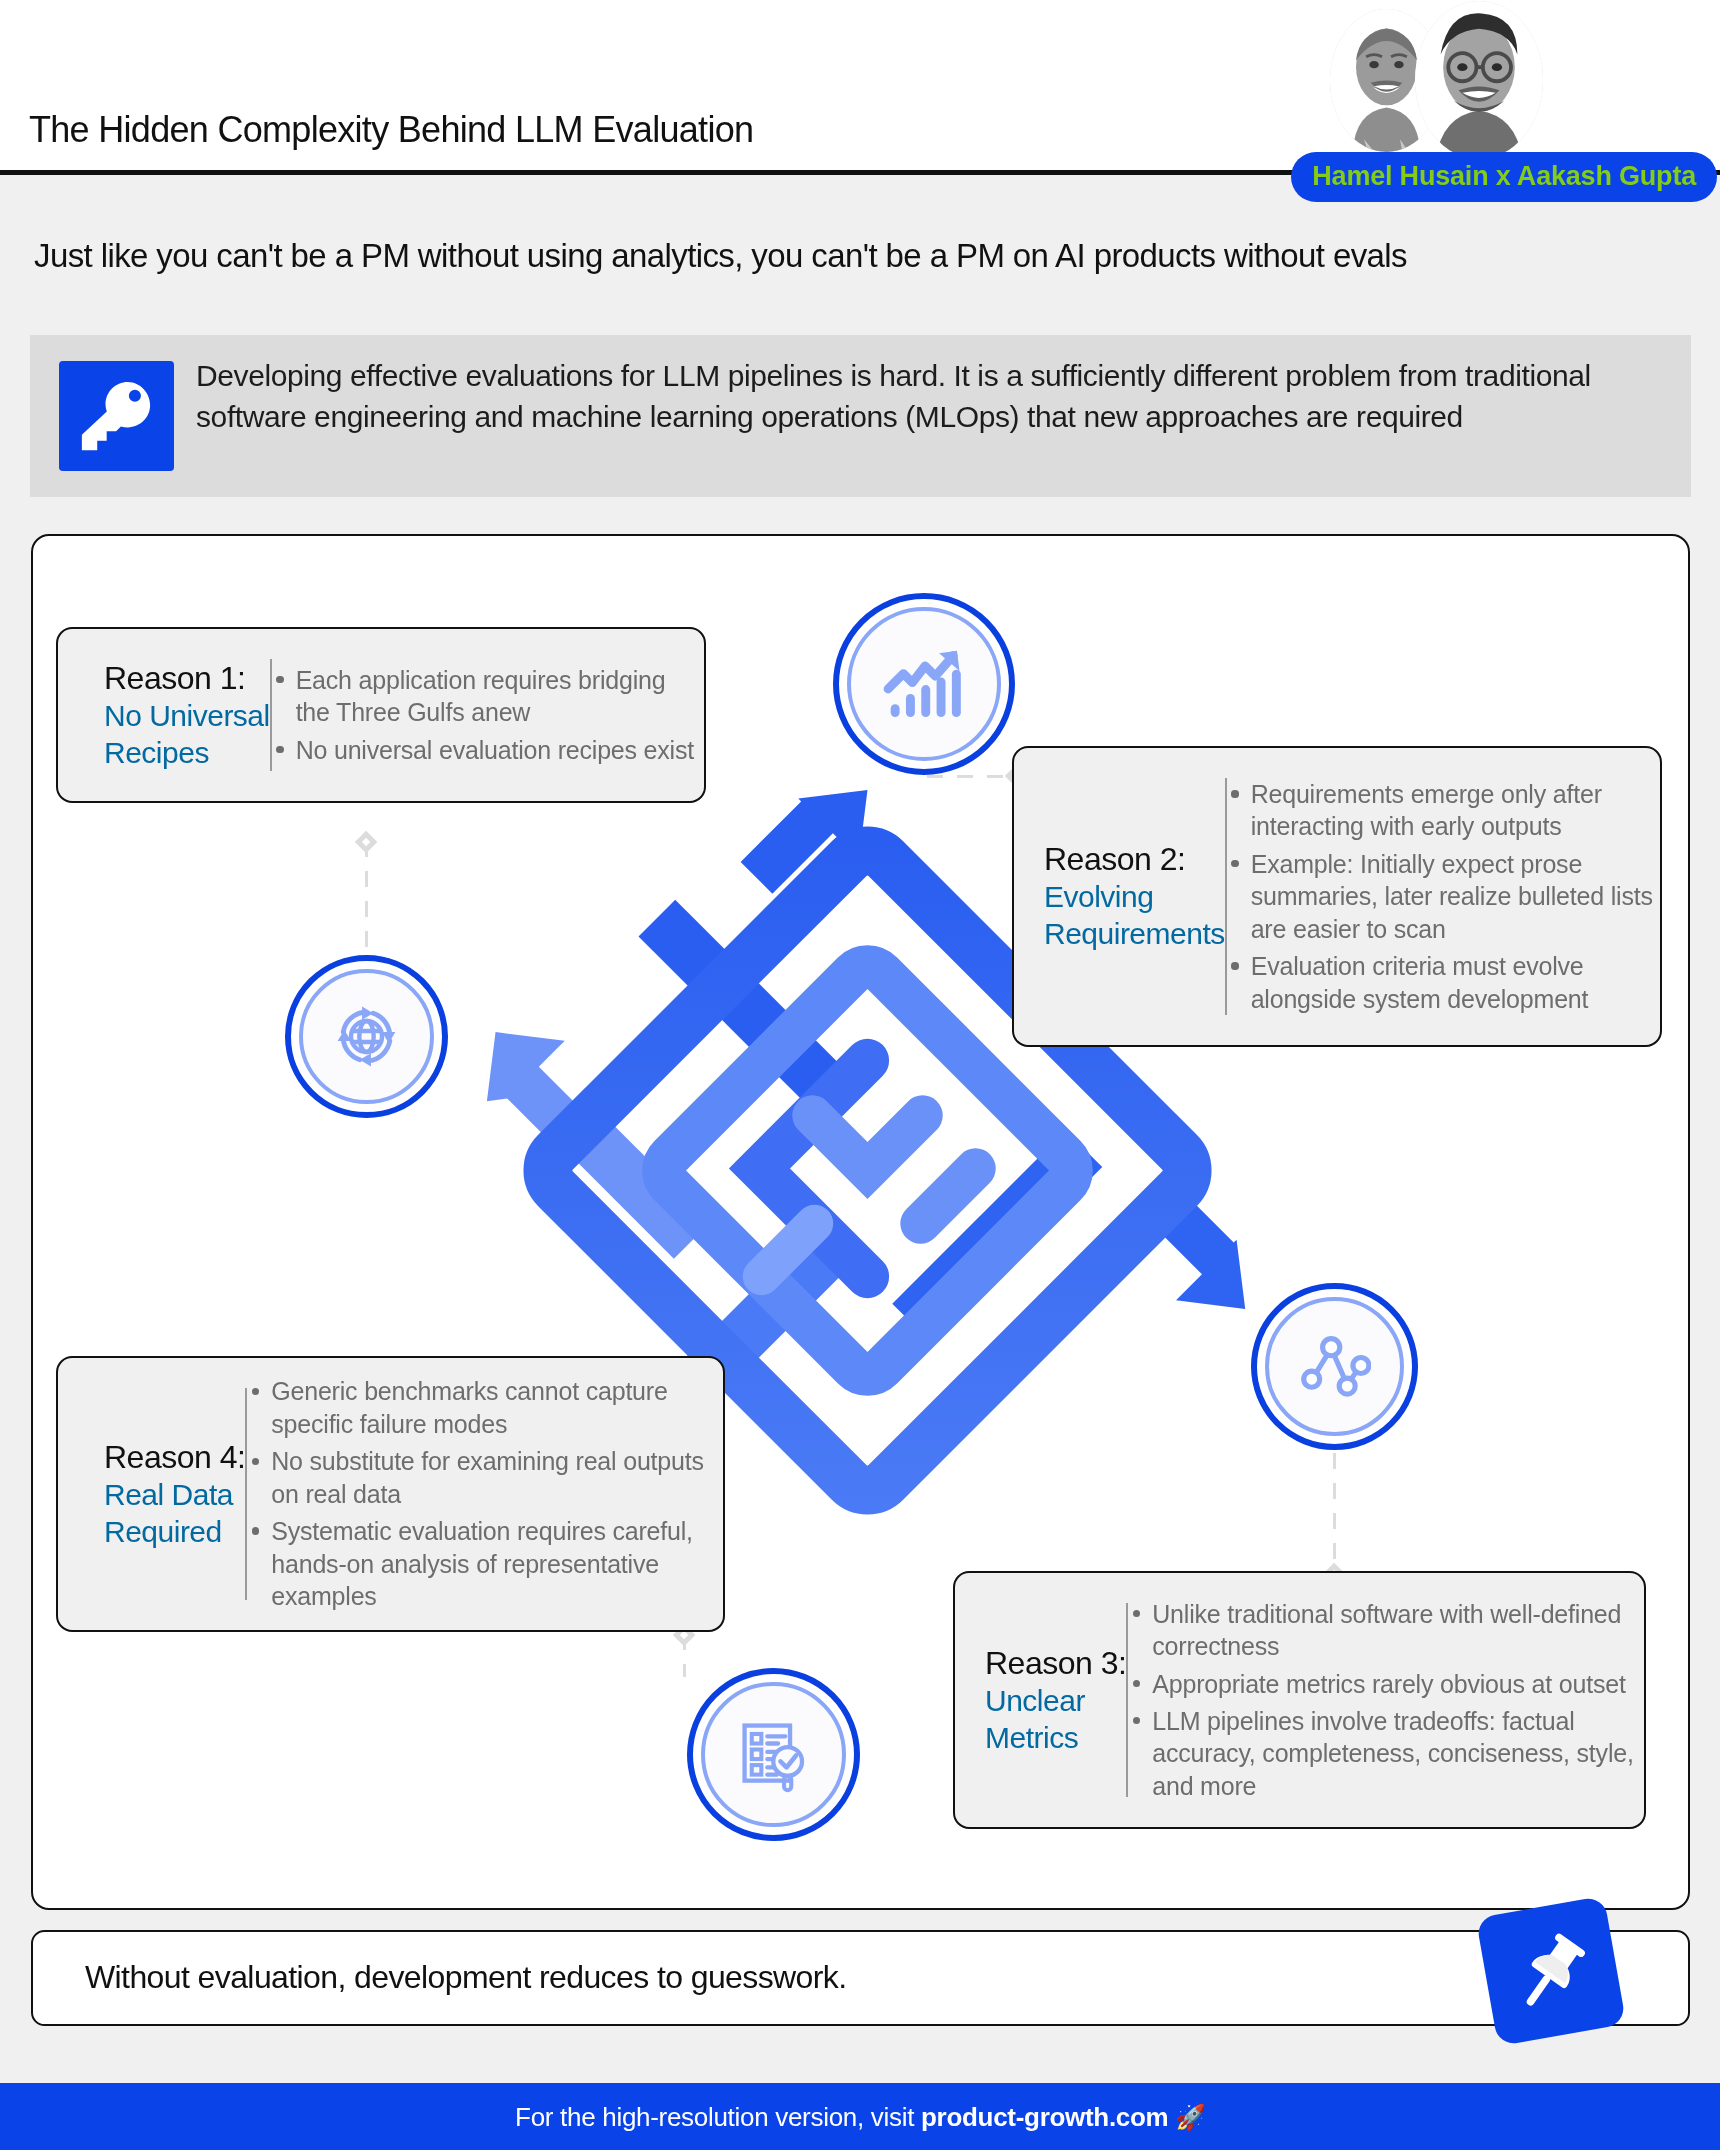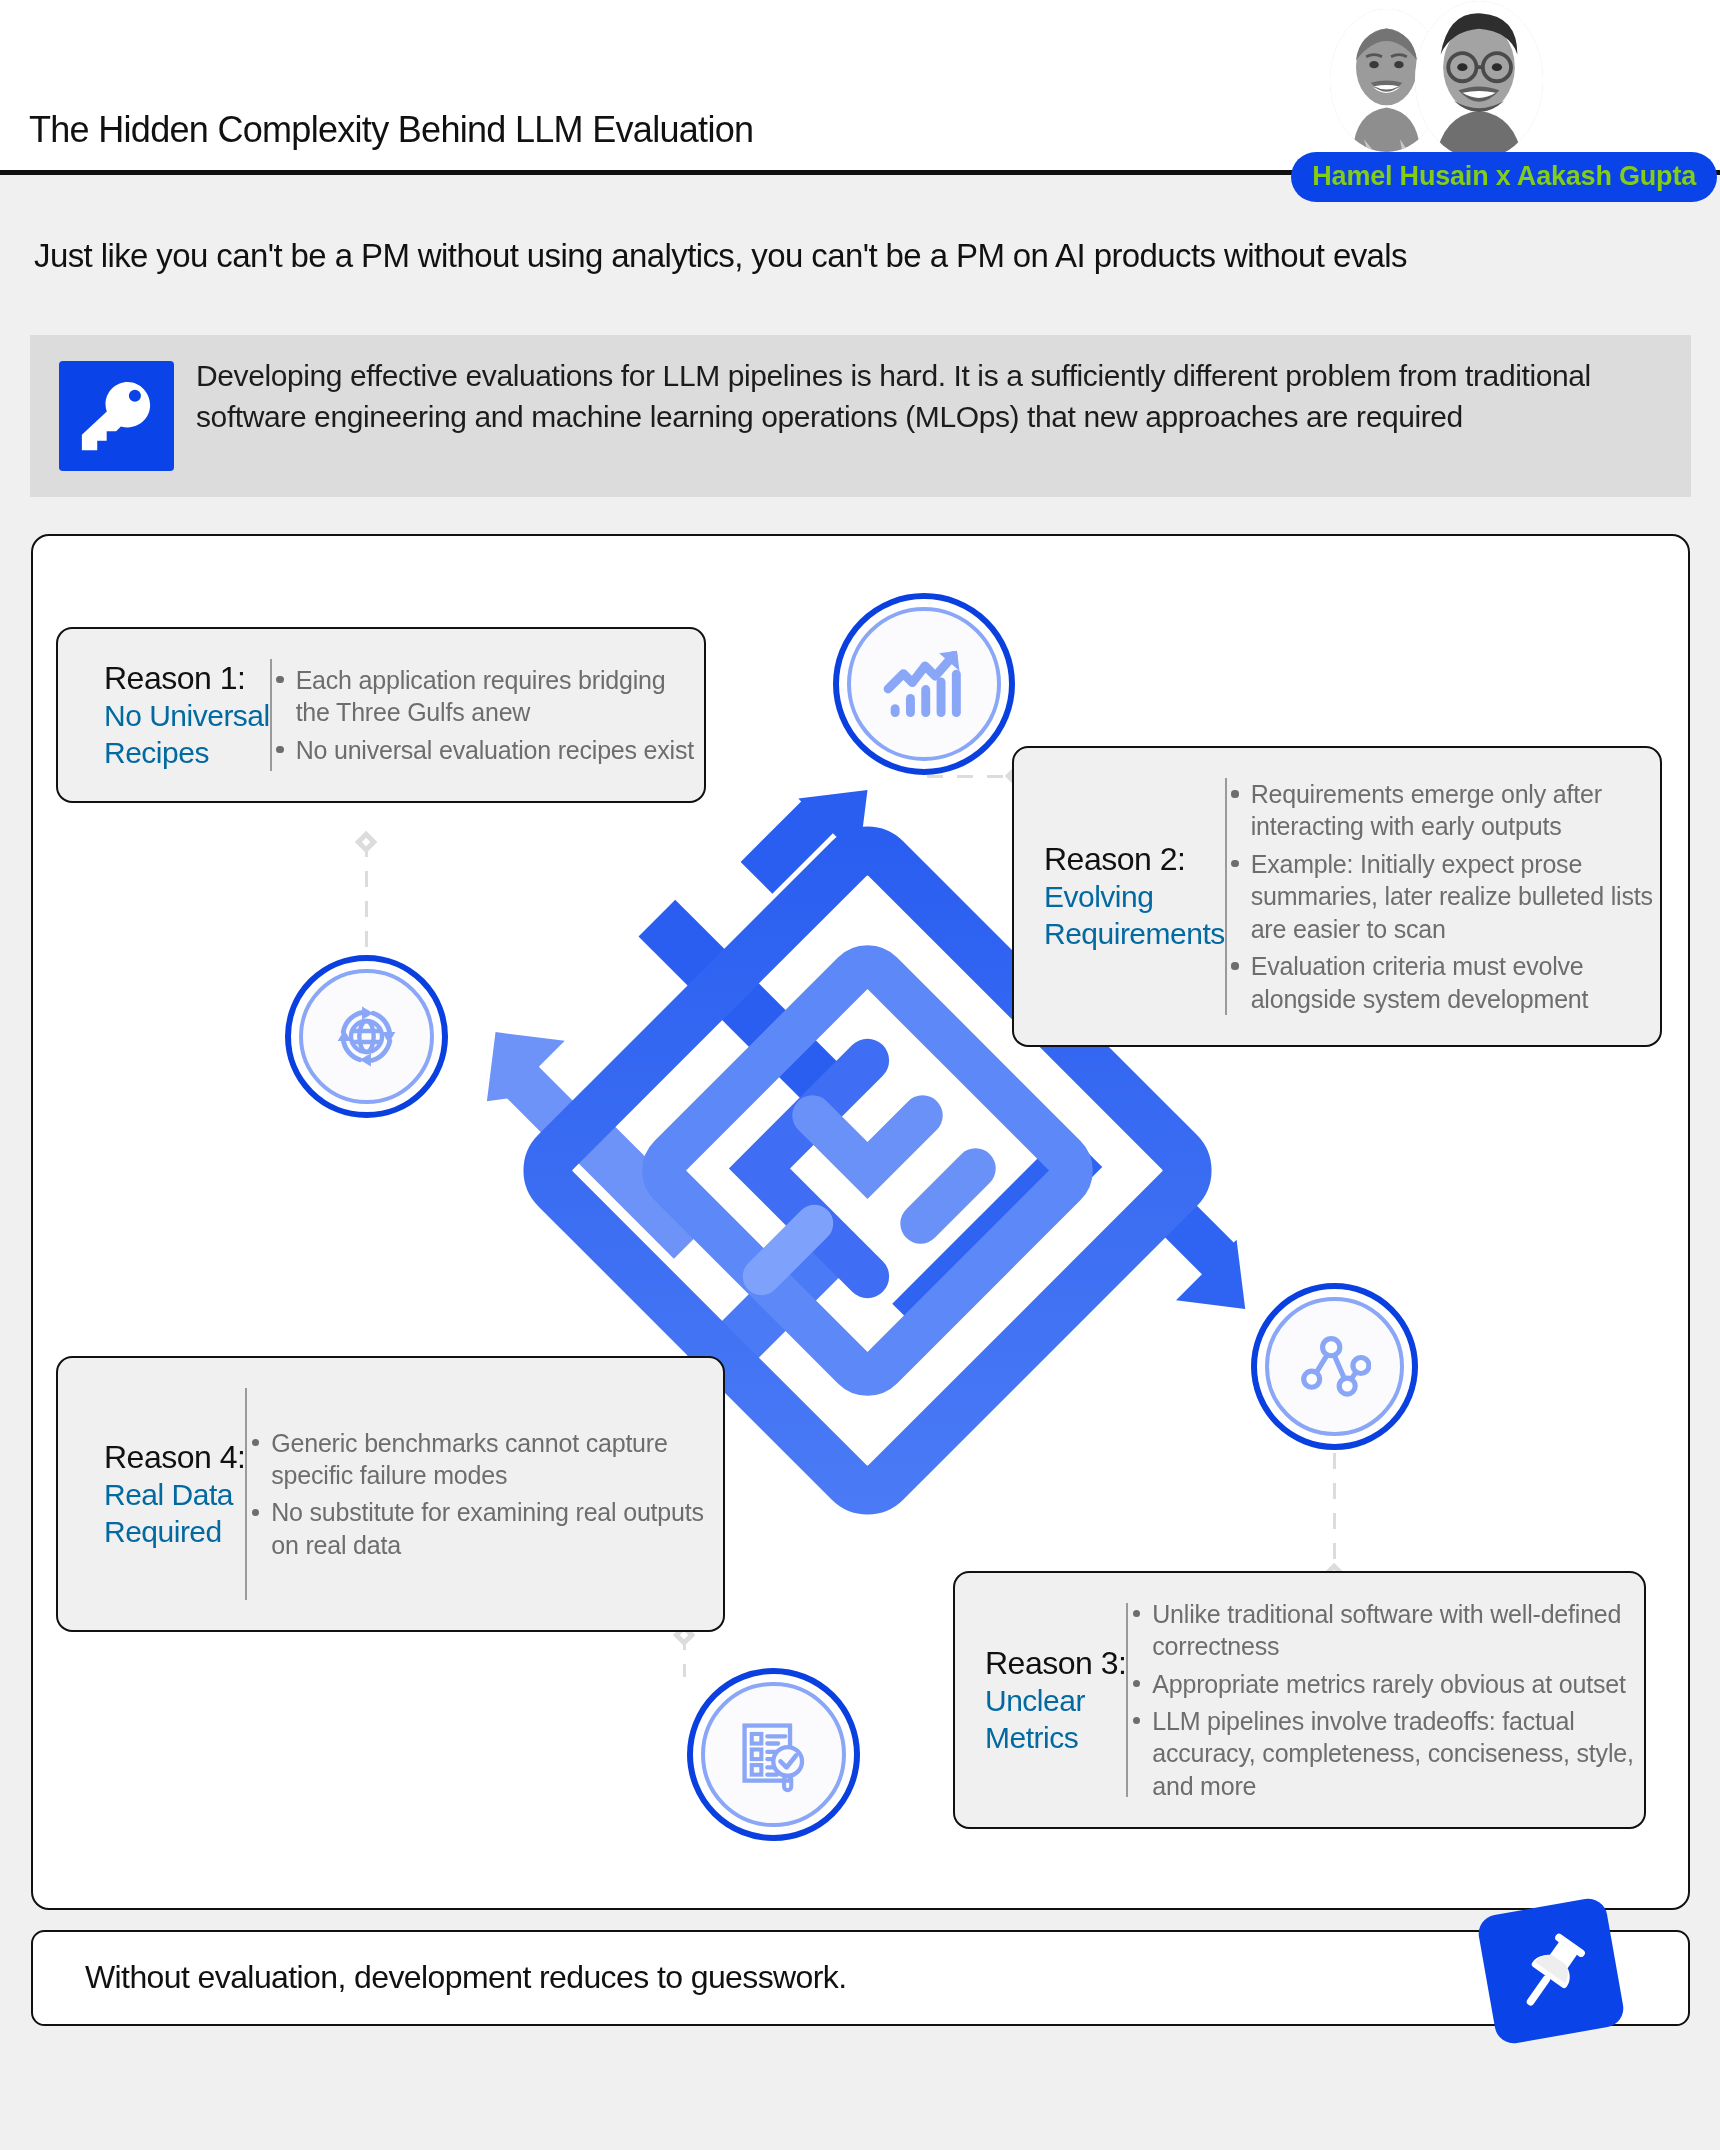--- a/index.html
+++ b/index.html
@@ -443,29 +443,35 @@
   <div class="card" id="card4">
     <div class="card-left">
       <div class="reason-label">Reason 4:</div>
       <div class="reason-name">Real Data</div>
       <div class="reason-name">Required</div>
     </div>
     <div class="card-rule"></div>
     <ul class="bullets">
       <li>Generic benchmarks cannot capture specific failure modes</li>
       <li>No substitute for examining real outputs on real data</li>
+      <li>Systematic evaluation requires careful, hands-on analysis of representative examples</li>
     </ul>
   </div>
 
   <div class="quote">
     <div class="quote-text">Without evaluation, development reduces to guesswork.</div>
   </div>
   <div class="pin">
     <svg viewBox="0 0 64 64">
       <path fill="#ffffff" d="M44.6 5.4a3 3 0 0 0-4.3 4.3l1.3 1.3-9.1 9.1c-5.1-1.6-10.6-.5-14.2 3.1a2.6 2.6 0 0 0 0 3.7l19.8 19.8a2.6 2.6 0 0 0 3.7 0c3.6-3.6 4.7-9.1 3.1-14.2l9.1-9.1 1.3 1.3a3 3 0 0 0 4.3-4.3L44.6 5.4z"></path>
       <path fill="#eeeeee" d="M20.4 23.2c3.6-3.6 9.1-4.7 14.2-3.1l9.3 9.3c1.6 5.1.5 10.6-3.1 14.2L20.4 23.2z"></path>
       <path fill="#ffffff" d="M24.6 36.1a3 3 0 0 1 4.3 4.3L13.7 55.6a3 3 0 0 1-4.3-4.3l15.2-15.2z"></path>
     </svg>
   </div>
 
+  <div class="footer">
+    <div class="footer-text">
+      <span>For the high-resolution version, visit </span><b>product-growth.com</b><span class="rocket">🚀</span>
+    </div>
+  </div>
 
 </div>
 
 
 </body></html>

